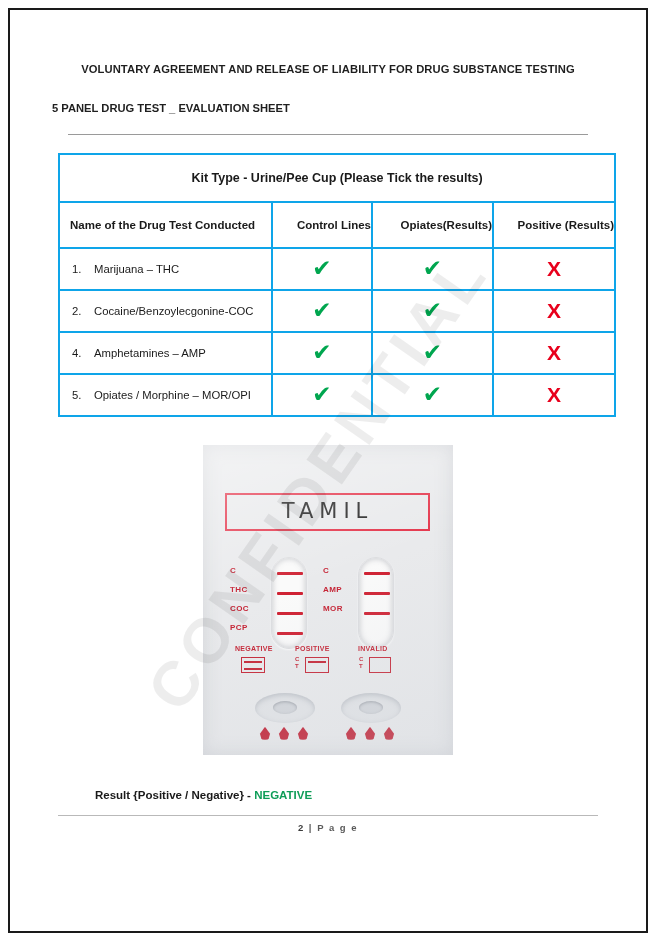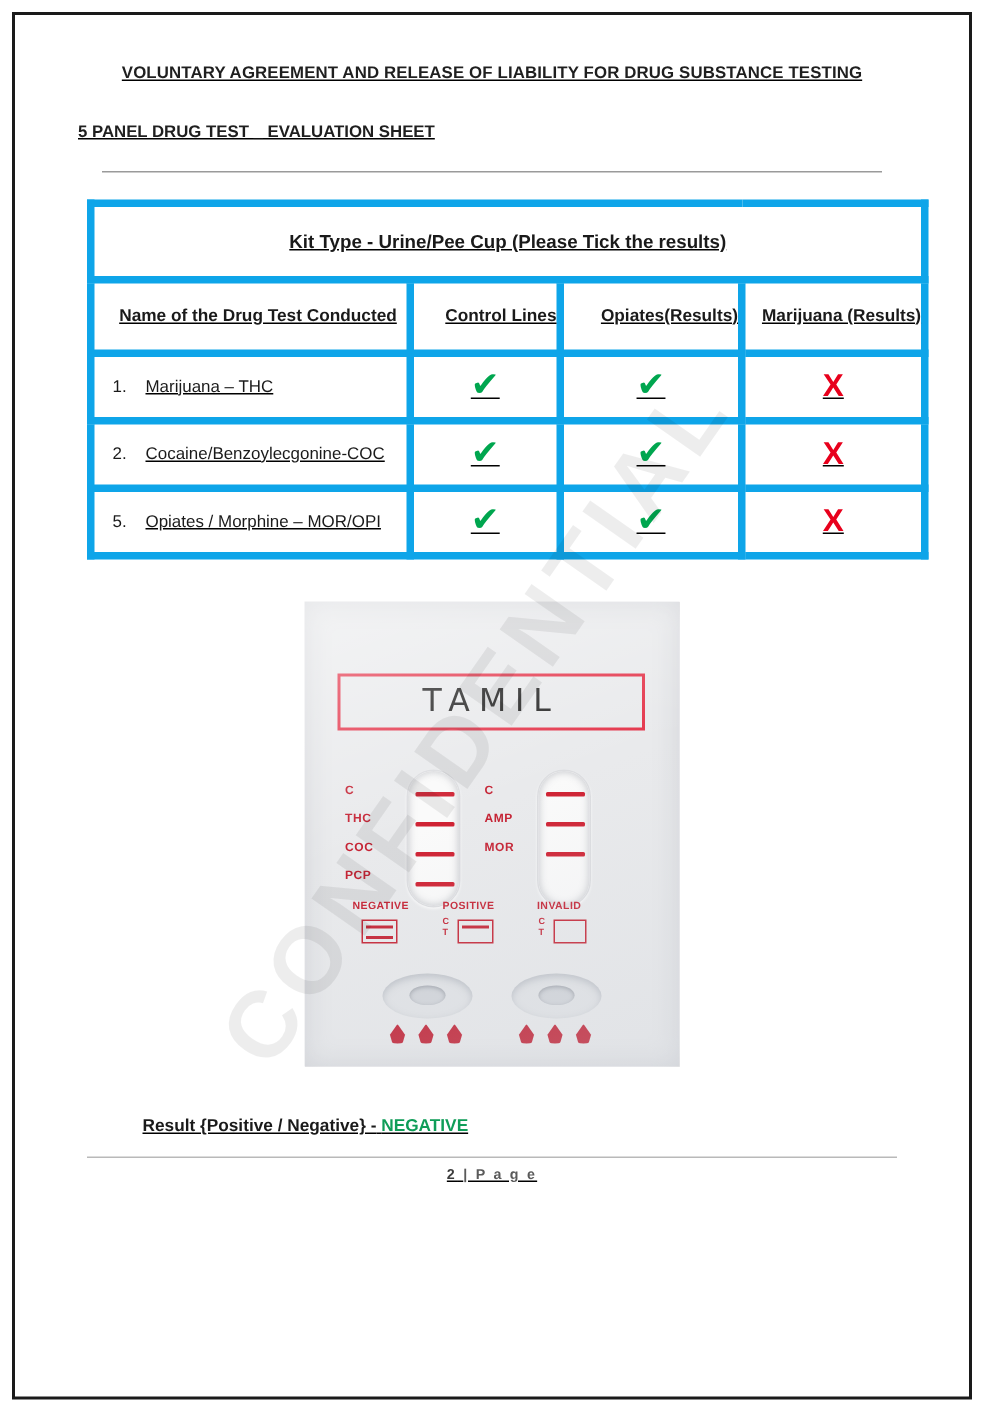--- a/index.html
+++ b/index.html
@@ -26,24 +26,23 @@
     left: 8px;
     top: 8px;
     right: 8px;
     bottom: 8px;
     border: 2px solid #1a1a1a;
     box-sizing: border-box;
   }
   .content {
     position: absolute;
     left: 40px;
-    top: 20px;
+    top: 40px;
     width: 576px;
     box-sizing: border-box;
-    text-decoration: underline;
   }
 
   
   .doc-title {
     text-align: center;
     font-size: 11.2px;
     font-weight: bold;
     color: #1f1f1f;
     letter-spacing: 0.1px;
     margin: 22px 12px 0 12px;
@@ -65,40 +64,40 @@
   
   .table-wrap {
     margin: 18px 18px 0 18px;
   }
   table.results {
     border-collapse: collapse;
     width: 100%;
     table-layout: fixed;
   }
   table.results td, table.results th {
-    border: 5px solid #0ea5e9;
+    border: 2px solid #0ea5e9;
     padding: 0;
     vertical-align: middle;
   }
   .kit-row td {
     height: 46px;
     text-align: center;
     font-size: 12.5px;
     font-weight: bold;
     color: #1a1a1a;
   }
   .hdr-row td {
     height: 44px;
     font-size: 11.5px;
     font-weight: bold;
     color: #1a1a1a;
     text-align: right;
   }
   .hdr-row td.name-col {
-    text-align: center;
+    text-align: left;
     padding-left: 10px;
   }
   .data-row td {
     height: 40px;
     font-size: 11.3px;
     color: #1a1a1a;
   }
   .data-row td.name-col {
     padding-left: 12px;
     white-space: nowrap;
@@ -357,38 +356,44 @@
             <col class="c4">
         </colgroup>
         <tbody>
           <tr class="kit-row">
             <td colspan="4">Kit Type - Urine/Pee Cup (Please Tick the results)</td>
           </tr>
           <tr class="hdr-row">
             <td class="name-col">Name of the Drug Test Conducted</td>
             <td>Control Lines</td>
             <td>Opiates(Results)</td>
-            <td>Marijuana (Results)</td>
+            <td>Positive (Results)</td>
           </tr>
 
           <tr class="data-row">
             <td class="name-col"><span class="idx">1.</span><span>Marijuana – THC</span></td>
             <td class="mark-cell"><span class="tick">✔</span></td>
             <td class="mark-cell"><span class="tick">✔</span></td>
             <td class="mark-cell"><span class="cross">X</span></td>
           </tr>
 
           <tr class="data-row">
             <td class="name-col"><span class="idx">2.</span><span>Cocaine/Benzoylecgonine-COC</span></td>
             <td class="mark-cell"><span class="tick">✔</span></td>
             <td class="mark-cell"><span class="tick">✔</span></td>
             <td class="mark-cell"><span class="cross">X</span></td>
           </tr>
 
 
+          <tr class="data-row">
+            <td class="name-col"><span class="idx">4.</span><span>Amphetamines – AMP</span></td>
+            <td class="mark-cell"><span class="tick">✔</span></td>
+            <td class="mark-cell"><span class="tick">✔</span></td>
+            <td class="mark-cell"><span class="cross">X</span></td>
+          </tr>
 
           <tr class="data-row">
             <td class="name-col"><span class="idx">5.</span><span>Opiates / Morphine – MOR/OPI</span></td>
             <td class="mark-cell"><span class="tick">✔</span></td>
             <td class="mark-cell"><span class="tick">✔</span></td>
             <td class="mark-cell"><span class="cross">X</span></td>
           </tr>
         </tbody>
       </table>
     </div>

